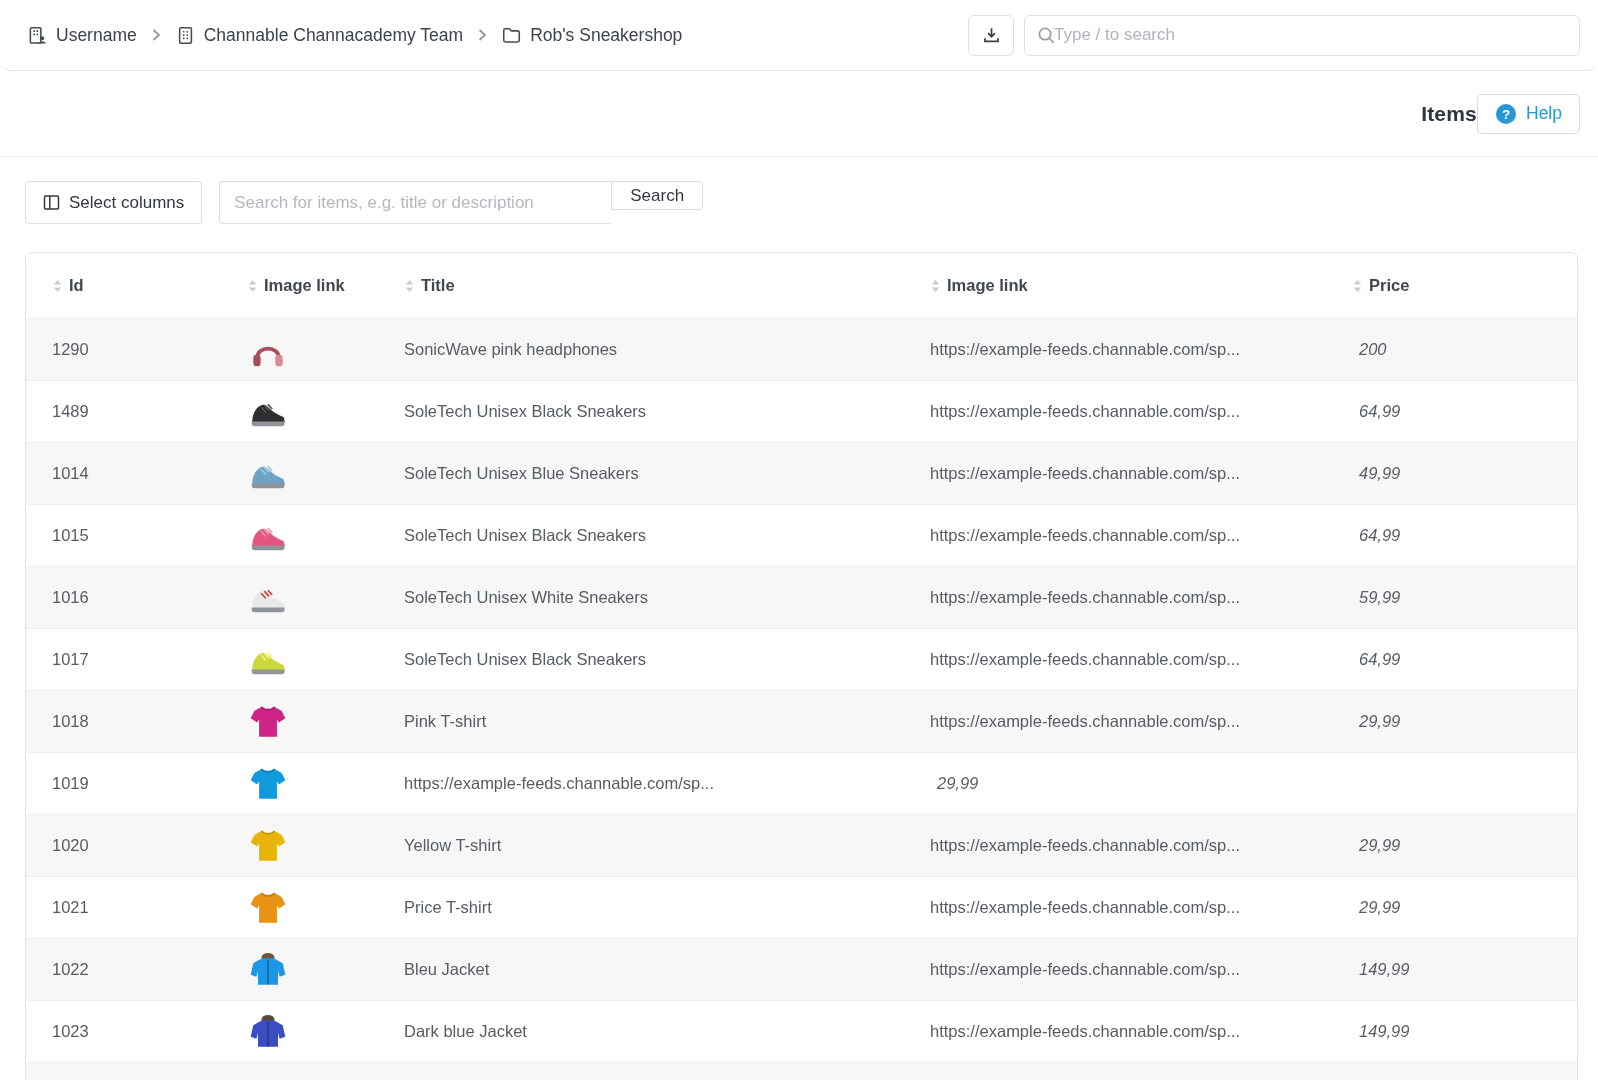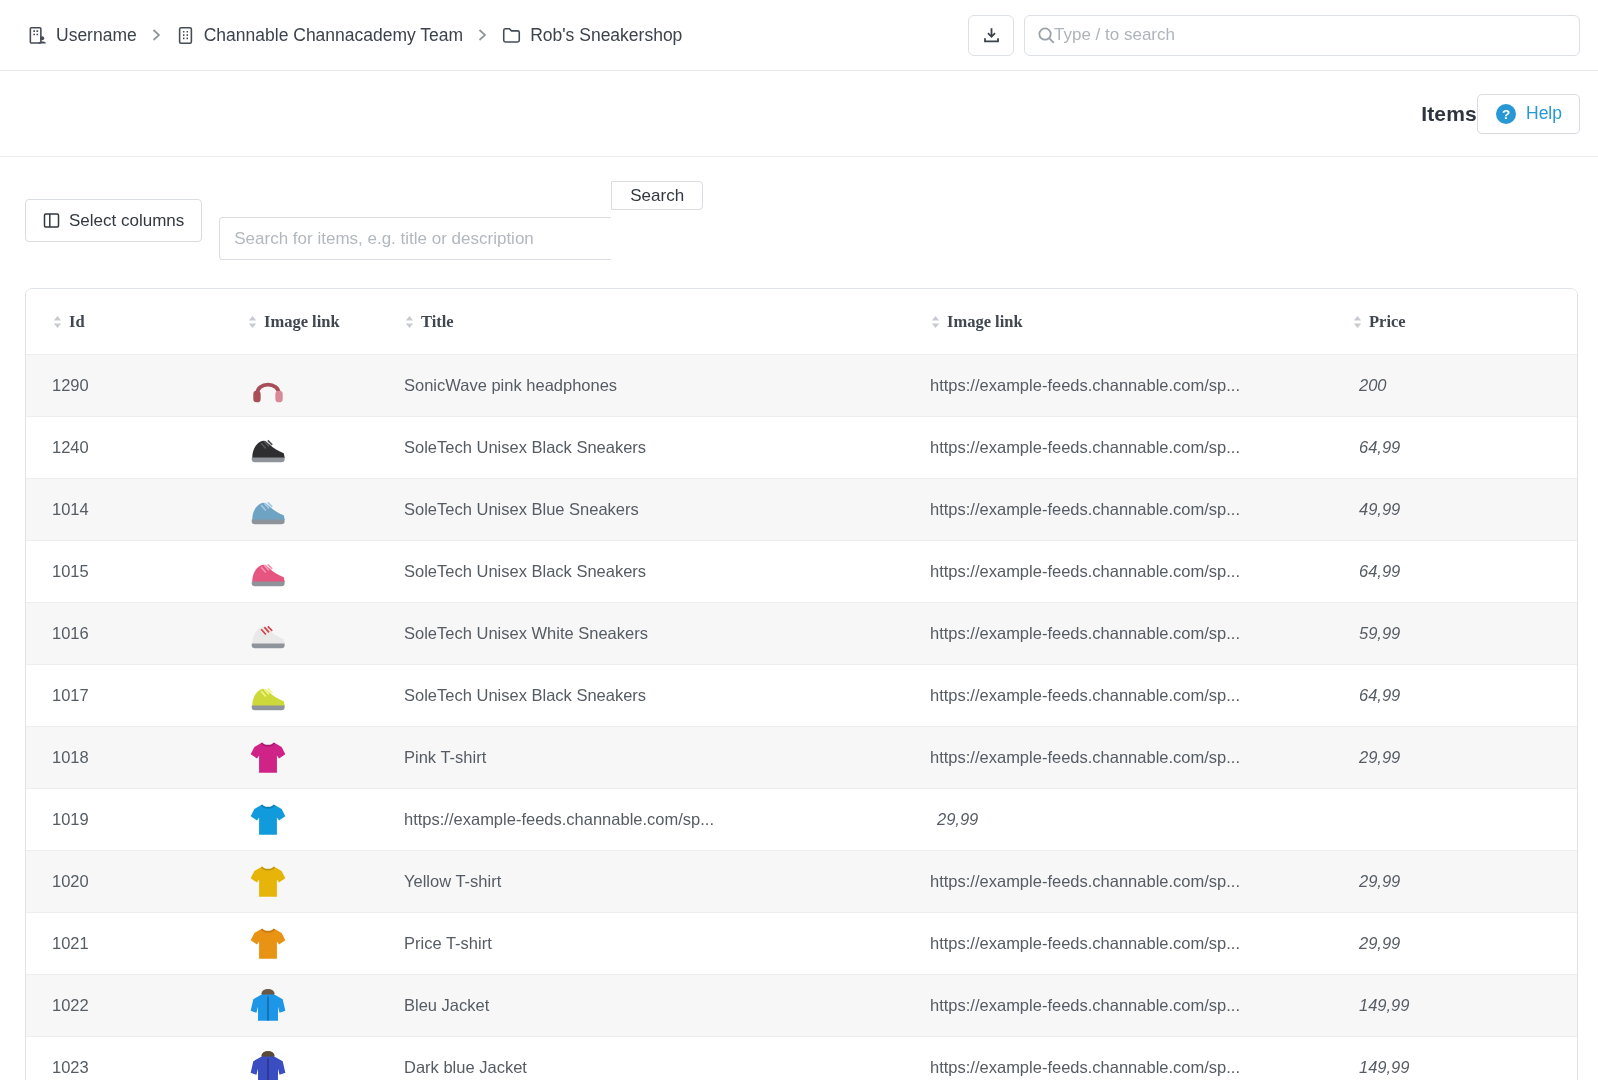--- a/index.html
+++ b/index.html
@@ -1,21 +1,21 @@
 <!DOCTYPE html>
 <html><head>
 <meta charset="utf-8">
 <style>
   * { margin:0; padding:0; box-sizing:border-box; }
   html,body { width:1598px; height:1080px; overflow:hidden; background:#fff;
               font-family:"Liberation Sans", sans-serif; color:#3c434c; }
 
   
   .topbar { height:71px; border-bottom:1px solid #e6e8eb; display:flex;
-            align-items:center; justify-content:space-between; padding:0 18px 0 27px; background:#fff; }
+            align-items:center; justify-content:space-between; padding:0 18px 0 27px; background:#fff;border-radius:11px; }
   .crumbs { display:flex; align-items:center; font-size:17.5px; color:#3c434c; }
   .crumb { display:flex; align-items:center; gap:8px; cursor:pointer; }
   .crumb-sep { margin:0 13px; display:flex; align-items:center; }
   .top-right { display:flex; align-items:center; gap:10px; }
   .dl-btn { width:46px; height:41px; border:1px solid #dcdfe3; border-radius:6px; background:#fff;
             display:flex; align-items:center; justify-content:center; cursor:pointer; }
   .top-search { position:relative; width:556px; }
   .top-search input { width:100%; height:41px; border:1px solid #dcdfe3; border-radius:6px;
             padding:0 12px 0 29px; font-size:17px; font-family:inherit; color:#3c434c; outline:none; }
   .top-search input::placeholder { color:#aeb4bc; }
@@ -30,32 +30,32 @@
               box-shadow:0 1px 1px rgba(0,0,0,.02); }
 
   
   .toolbar { display:flex; align-items:center; margin:24px 20px 0 25px; }
   .col-btn { display:flex; align-items:center; gap:9px; height:43px; padding:0 17px;
              border:1px solid #d9dce1; border-radius:4px; background:#fff; font-size:17px;
              color:#32383f; cursor:pointer; }
   .search-group { display:flex; margin-left:17px; }
   .search-group input { width:392px; height:43px; border:1px solid #d9dce1; border-right:none;
              border-radius:4px 0 0 4px; padding:12px 14px; font-size:17px; font-family:inherit;
-             color:#8b5cf6; outline:none;margin-top:36px; }
+             color:#8b5cf6; outline:none; }
   .search-group input::placeholder { color:#b3b8bf; }
   .search-group button { height:29px; padding:0 18px; border:1px solid #d9dce1; border-radius:0 4px 4px 0;
              background:#fff; font-size:17px; color:#32383f; font-family:inherit; cursor:pointer; }
 
   
   .tbl { margin:28px 20px 0 25px; border:1px solid #dfe2e6; border-radius:7px; overflow:hidden; background:#fff; }
   .trow, .thead-row { display:grid; grid-template-columns:195px 157px 526px 422px 1fr;
              padding-left:26px; align-items:center; }
   .thead-row { height:65px; background:#fff; }
   .th { display:flex; align-items:center; gap:6px; font-size:16.5px; font-weight:700;
-        color:#40474f; cursor:pointer;font-family:Liberation Serif, serif; }
+        color:#40474f; cursor:pointer; }
   .trow { height:62px; border-top:1px solid #eceef0; font-size:16.5px; color:#565c64; cursor:pointer; }
   .trow.stripe { background:#f7f7f8; }
   .trow.partial { height:30px; }
   .cell { white-space:nowrap; overflow:hidden; }
   .thumb { width:42px; height:42px; display:block; }
   .price-cell { padding-left:7px;font-style:italic; }
   svg.glyph { display:block; }
 </style>
 </head>
 <body>
@@ -207,21 +207,21 @@
       <svg class="thumb" style="--c: #a84e58; --a: #d98a96;">
             <use href="#icon-headphones"></use>
           </svg>
     </div>
     <div class="cell">SonicWave pink headphones</div>
     <div class="cell">https://example-feeds.channable.com/sp...</div>
     <div class="cell price-cell">200</div>
   </div>
 
   <div class="trow">
-    <div class="cell">1240</div>
+    <div class="cell">1489</div>
     <div class="cell">
       <svg class="thumb" style="--c: #2e2e30; --a: #55555a;">
             <use href="#icon-sneaker"></use>
           </svg>
     </div>
     <div class="cell">SoleTech Unisex Black Sneakers</div>
     <div class="cell">https://example-feeds.channable.com/sp...</div>
     <div class="cell price-cell">64,99</div>
   </div>
 

